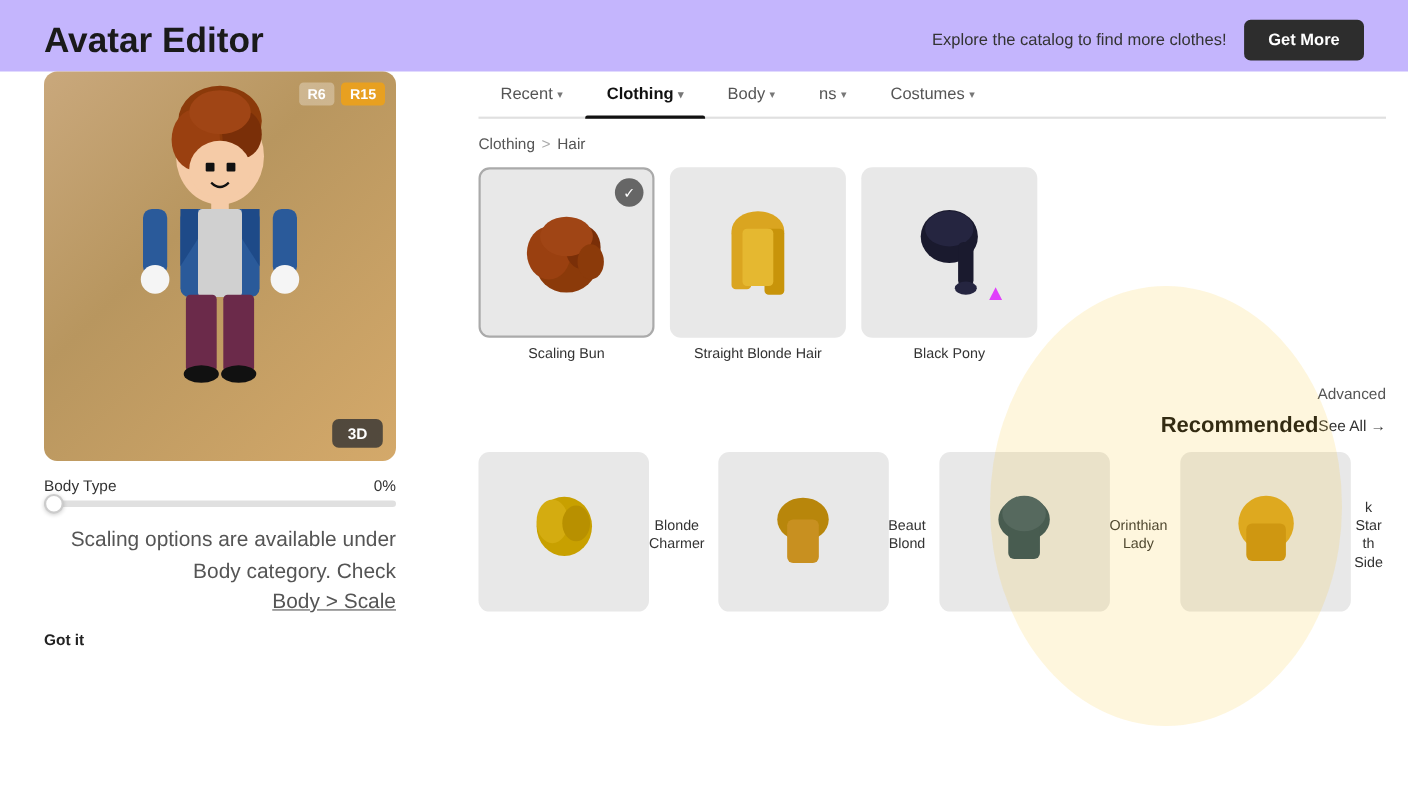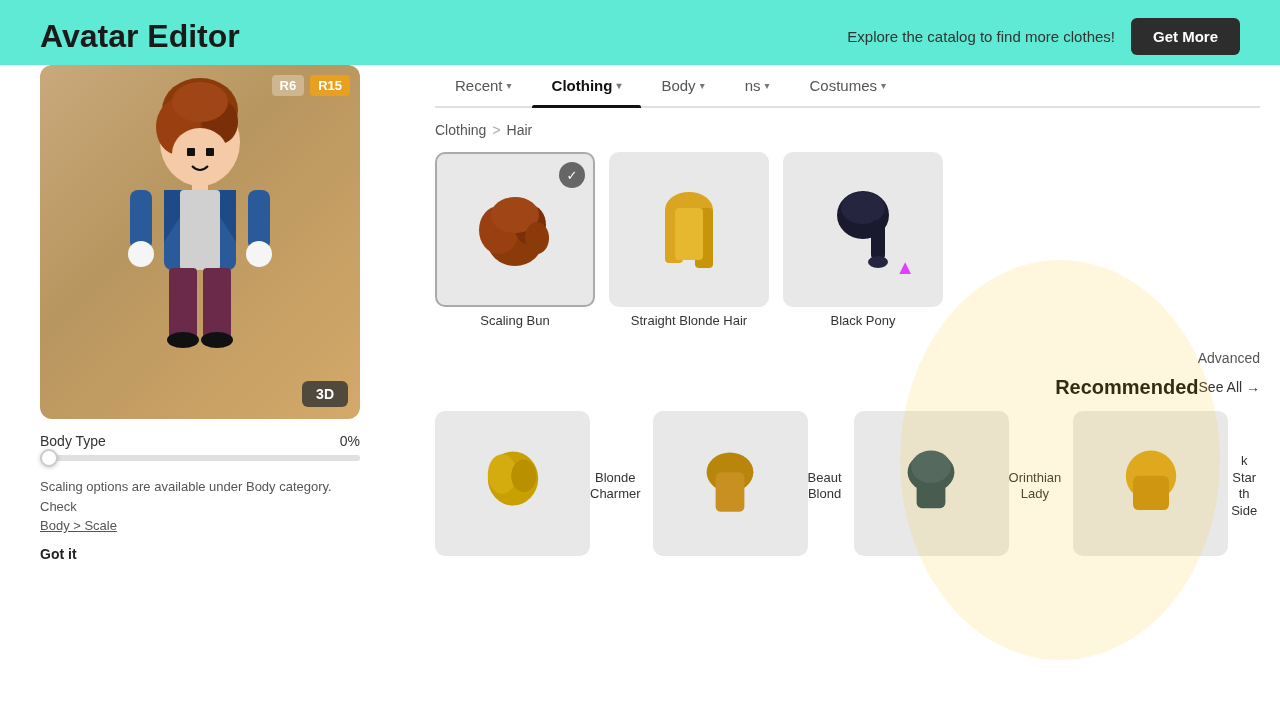--- a/index.html
+++ b/index.html
@@ -11,21 +11,21 @@
       background: #fff;
       position: relative;
     }
 
     
     .header {
       display: flex;
       align-items: center;
       justify-content: space-between;
       padding: 18px 40px 10px 40px;
-      background: #5eead4;
+      background: #c4b5fd;
     }
     .header-title {
       font-size: 32px;
       font-weight: 800;
       color: #1a1a1a;
     }
     .header-right {
       display: flex;
       align-items: center;
       gap: 16px;
@@ -146,23 +146,24 @@
       left: 0;
       box-shadow: 0 1px 4px rgba(0,0,0,0.2);
     }
 
     
     .scaling-note {
       margin-top: 16px;
       width: 320px;
     }
     .scaling-note-text {
-      font-size: 13px;
+      font-size: 19px;
       color: #555;
       line-height: 1.5;
+      text-align: right;
     }
     .scaling-note-text a {
       color: #555;
       text-decoration: underline;
     }
     .got-it-btn {
       margin-top: 10px;
       background: none;
       border: none;
       font-size: 14px;

